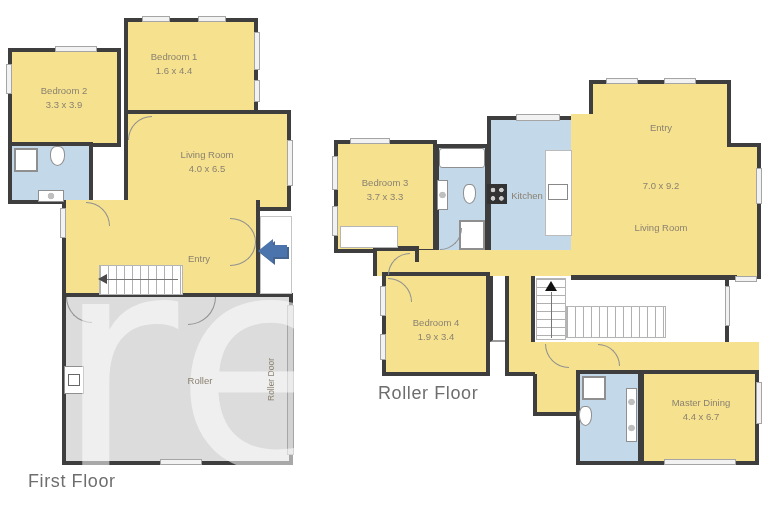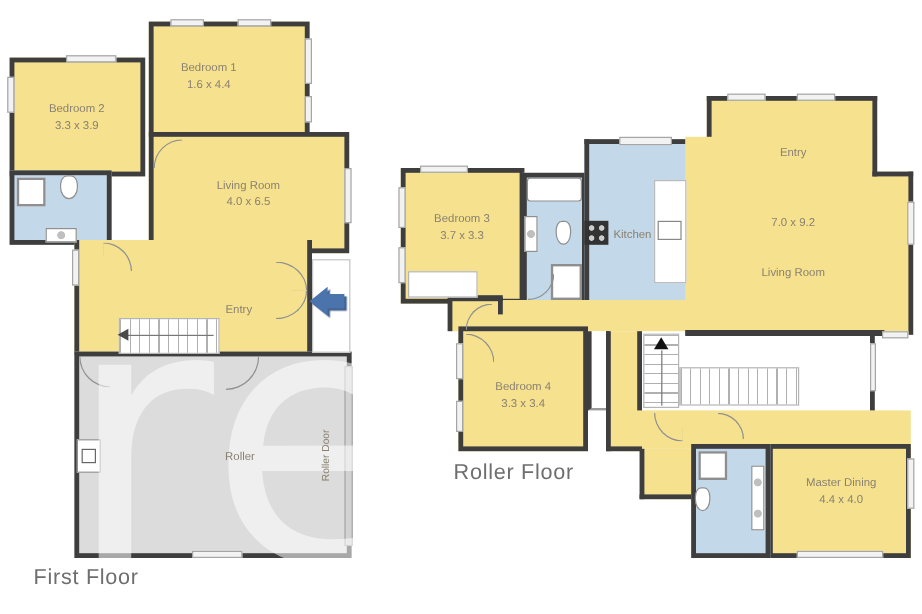--- a/index.html
+++ b/index.html
@@ -194,22 +194,22 @@
       <div>Entry</div>
     </div>
     <div class="rlabel" style="left:661px;top:186px">
       <div>7.0 x 9.2</div>
     </div>
     <div class="rlabel" style="left:661px;top:228px">
       <div>Living Room</div>
     </div>
     <div class="rlabel" style="left:436px;top:330px">
       <div>Bedroom 4</div>
-      <div>3.3 x 3.4</div>
+      <div>1.9 x 3.4</div>
     </div>
     <div class="rlabel" style="left:701px;top:410px">
       <div>Master Dining</div>
-      <div>4.4 x 4.0</div>
+      <div>4.4 x 6.7</div>
     </div>
     <div class="flabel" style="left:378px;top:383px">Roller Floor</div>
   </div>
 
 </div>
 
 </body></html>

